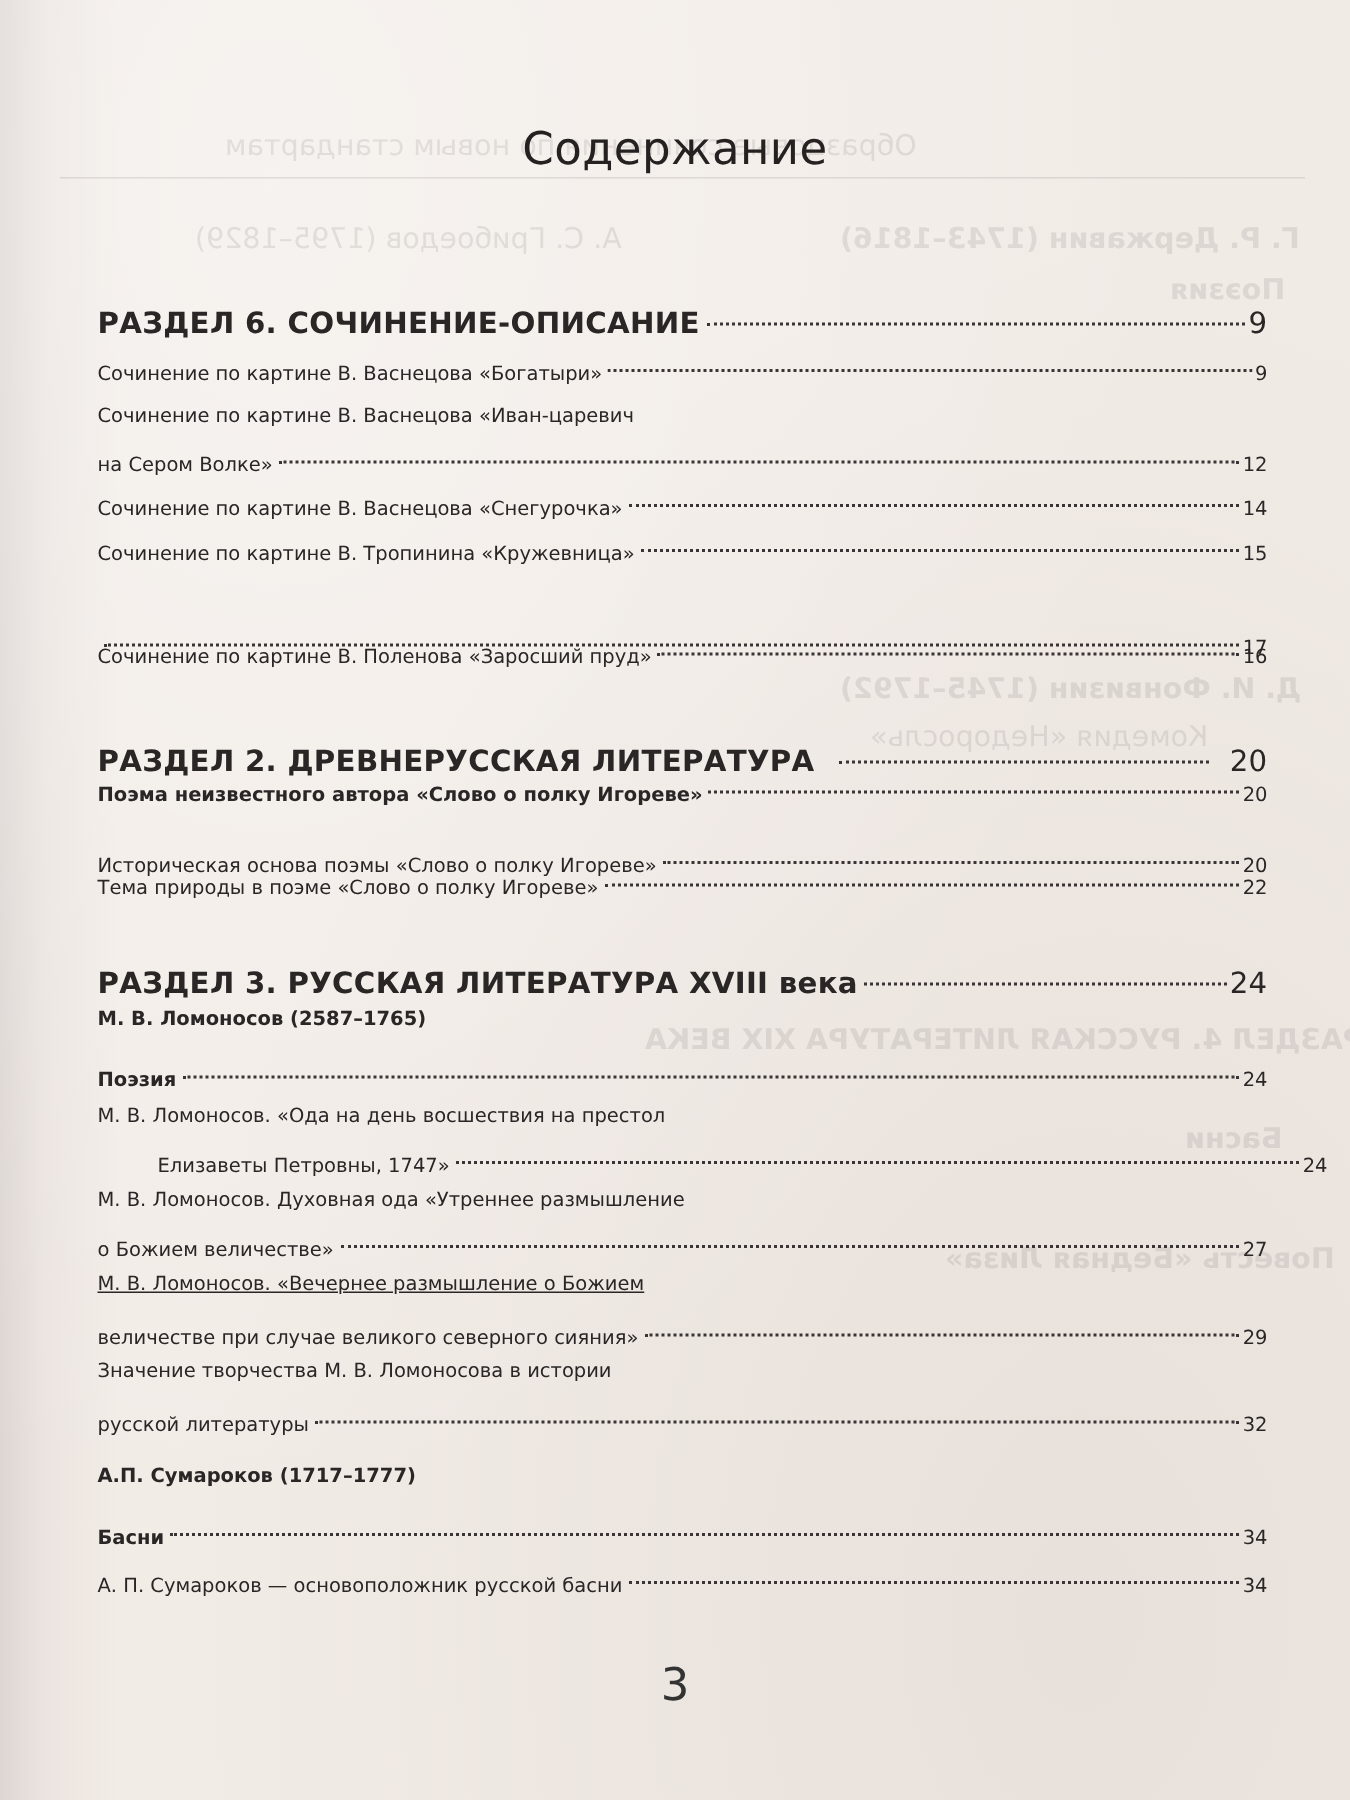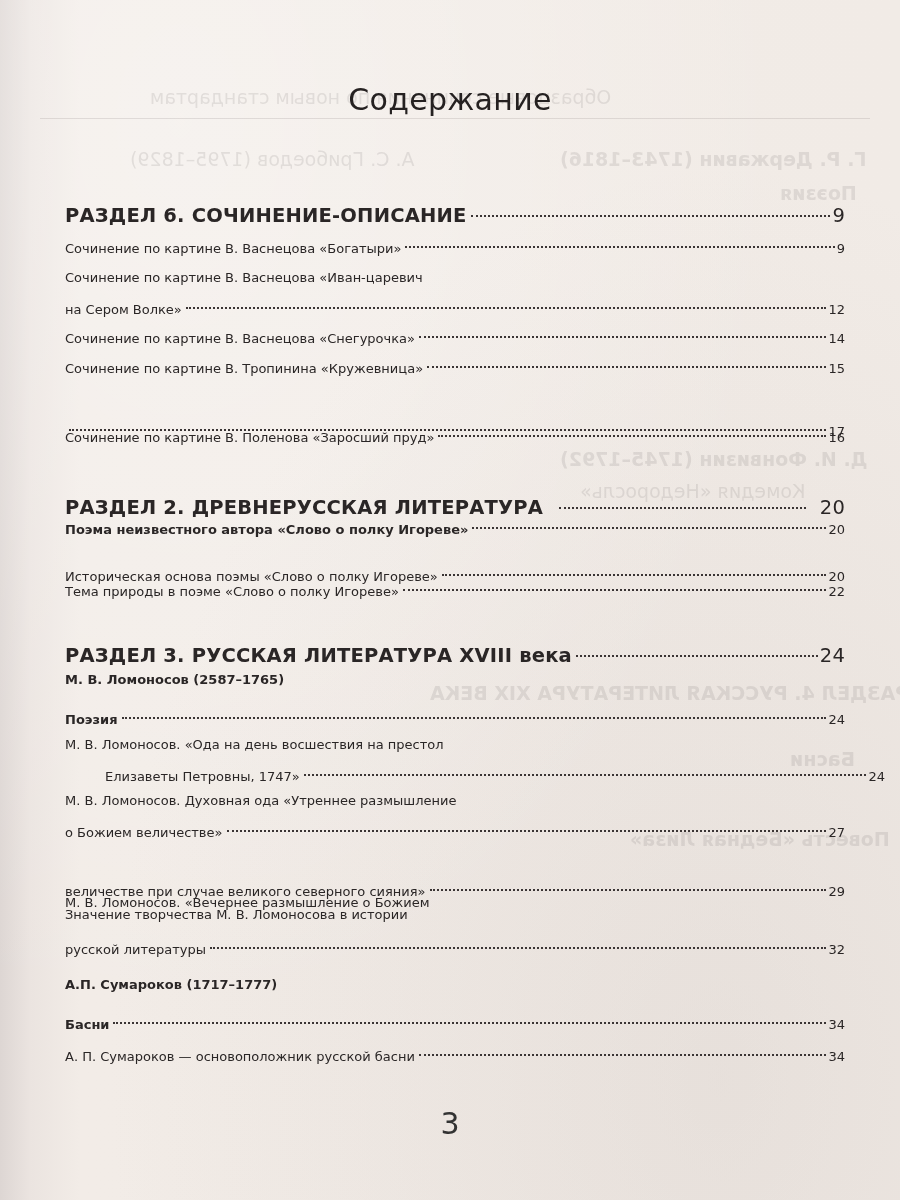--- a/index.html
+++ b/index.html
@@ -215,21 +215,21 @@
       <span class="page-num">24</span>
     </div>
 
     <div class="row plain-line" style="top:789px;">М. В. Ломоносов. Духовная ода «Утреннее размышление</div>
     <div class="row" style="top:813px;">
       <span class="text">о Божием величестве»</span>
       <span class="dots"></span>
       <span class="page-num">27</span>
     </div>
 
-    <div class="row plain-line" style="top:891px;">М. В. Ломоносов. «Вечернее размышление о Божием</div>
+    <div class="row plain-line" style="top:845px;text-decoration:underline;">М. В. Ломоносов. «Вечернее размышление о Божием</div>
     <div class="row" style="top:872px;">
       <span class="text">величестве при случае великого северного сияния»</span>
       <span class="dots"></span>
       <span class="page-num">29</span>
     </div>
 
     <div class="row plain-line" style="top:903px;">Значение творчества М. В. Ломоносова в истории</div>
     <div class="row" style="top:930px;">
       <span class="text">русской литературы</span>
       <span class="dots"></span>

